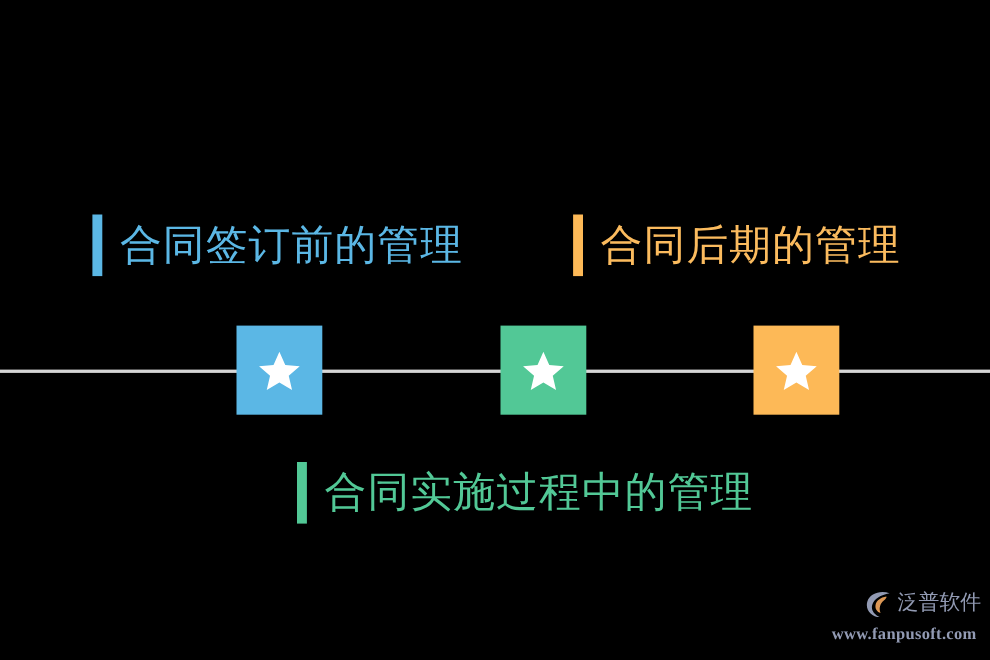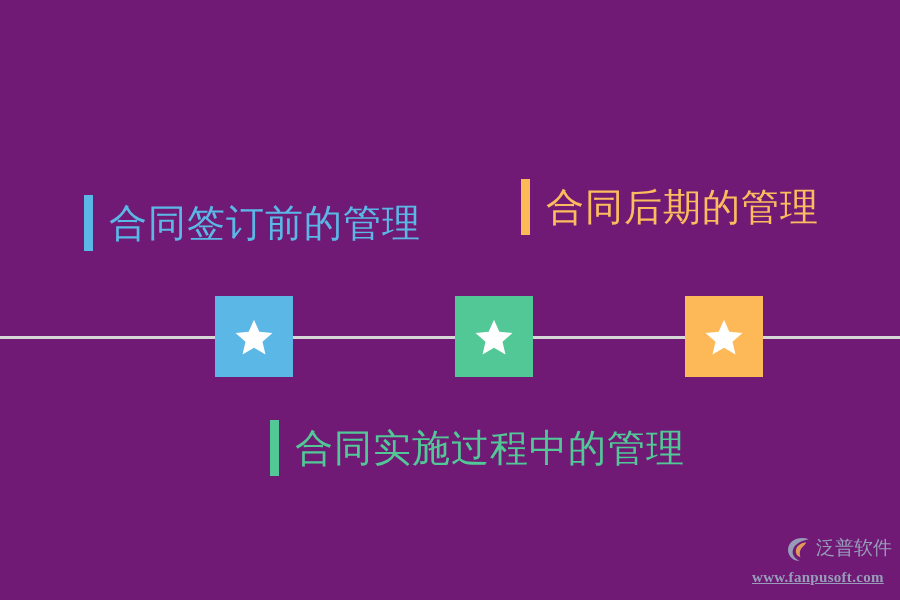--- a/index.html
+++ b/index.html
@@ -10,21 +10,21 @@
     width: 900px;
     height: 600px;
     background: #ffffff;
     font-family: "Liberation Sans", "DejaVu Sans", sans-serif;
     overflow: hidden;
   }
   .canvas {
     position: relative;
     width: 900px;
     height: 600px;
-    background: #701a75;
+    background: #000000;
   }
 
   
   .timeline-rule {
     position: absolute;
     left: 0;
     top: 336px;
     width: 900px;
     height: 3px;
     background: #d6d6d6;
@@ -63,21 +63,21 @@
   .phase-text {
     font-size: 38px;
     line-height: 56px;
     letter-spacing: 1px;
     white-space: nowrap;
     margin-left: 16px;
     font-weight: 400;
   }
 
   .label-pre   { left: 84px;  top: 195px; }
-  .label-post  { left: 521px; top: 179px; }
+  .label-post  { left: 521px; top: 195px; }
   .label-mid   { left: 270px; top: 420px; justify-content: flex-end; }
 
   
   .watermark {
     position: absolute;
     right: 8px;
     bottom: 8px;
     width: 140px;
     height: 62px;
     opacity: 0.95;
@@ -95,28 +95,27 @@
     margin-right: 2px;
   }
   .wm-brand {
     font-size: 19px;
     color: #9aa3bd;
     font-family: Liberation Mono, monospace;
     letter-spacing: 0px;
     line-height: 30px;
   }
   .wm-url {
-    text-align: left;
+    text-align: center;
     font-family: "Liberation Serif", "DejaVu Serif", serif;
     font-weight: bold;
     font-size: 15px;
     color: #9aa3bd;
     line-height: 18px;
     letter-spacing: 0.3px;
-    text-decoration: underline;
   }
 </style>
 </head>
 <body>
 
 <div class="canvas">
 
   <div class="timeline-rule"></div>
 
   <div class="phase-label label-pre">

